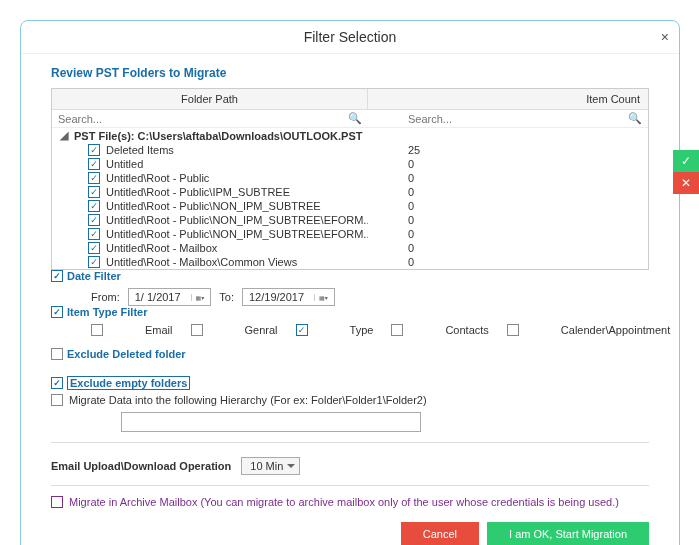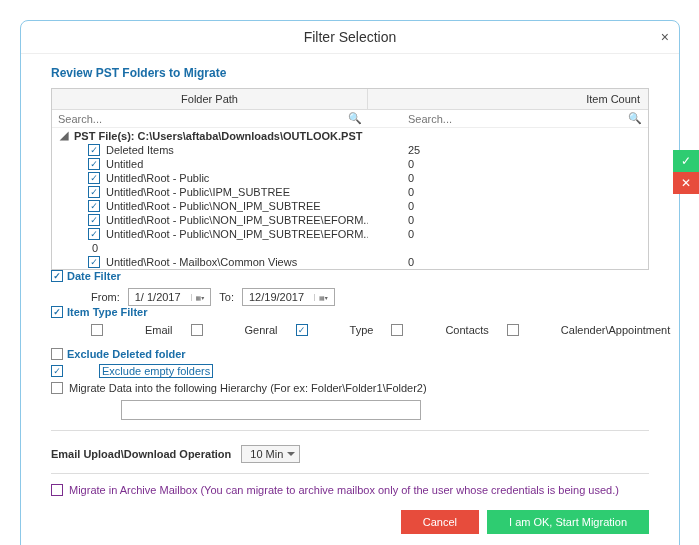--- a/index.html
+++ b/index.html
@@ -135,20 +135,24 @@
             <div class="ccell">0</div>
           </div>
         <div class="grid-row">
             <div class="fcell indent-1">
               <span class="chk checked"></span>
               <span>Untitled\Root - Public\NON_IPM_SUBTREE\EFORM...</span>
             </div>
             <div class="ccell">0</div>
           </div>
         <div class="grid-row">
+            <div class="fcell indent-1">
+              <span class="chk checked"></span>
+              <span>Untitled\Root - Mailbox</span>
+            </div>
             <div class="ccell">0</div>
           </div>
         <div class="grid-row">
             <div class="fcell indent-1">
               <span class="chk checked"></span>
               <span>Untitled\Root - Mailbox\Common Views</span>
             </div>
             <div class="ccell">0</div>
           </div>
       </div>
@@ -200,21 +204,21 @@
             <span>Calender\Appointment</span>
           </span>
       </div>
     </div>
 
     <div class="plain-label" style="color:#1a6ea8;font-weight:bold;">
       <span class="chk"></span>
       <span>Exclude Deleted folder</span>
     </div>
 
-    <div class="plain-label" style="color:#1a6ea8;font-weight:normal;margin-top:4px;gap:32px;">
+    <div class="plain-label" style="color:#1a6ea8;font-weight:bold;margin-top:16px;">
       <span class="chk checked"></span>
       <span class="sel-box">Exclude empty folders</span>
     </div>
 
     <div class="hierarchy-note">
       <span class="chk"></span>
       <span>Migrate Data into the following Hierarchy (For ex: Folder\Folder1\Folder2)</span>
     </div>
     <input class="hierarchy-input" style="">
 

